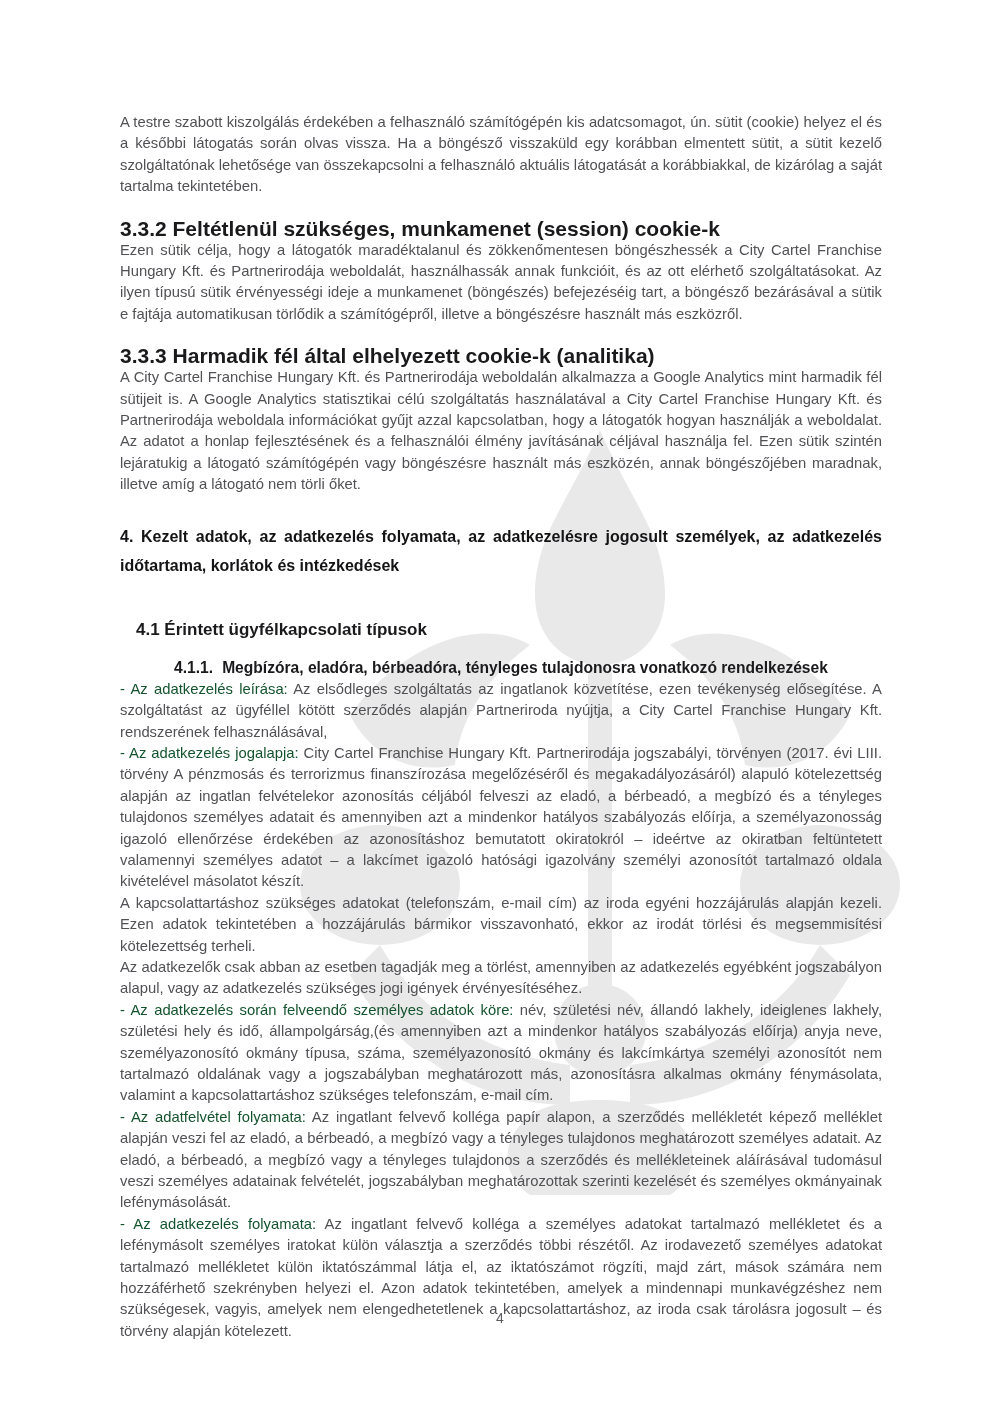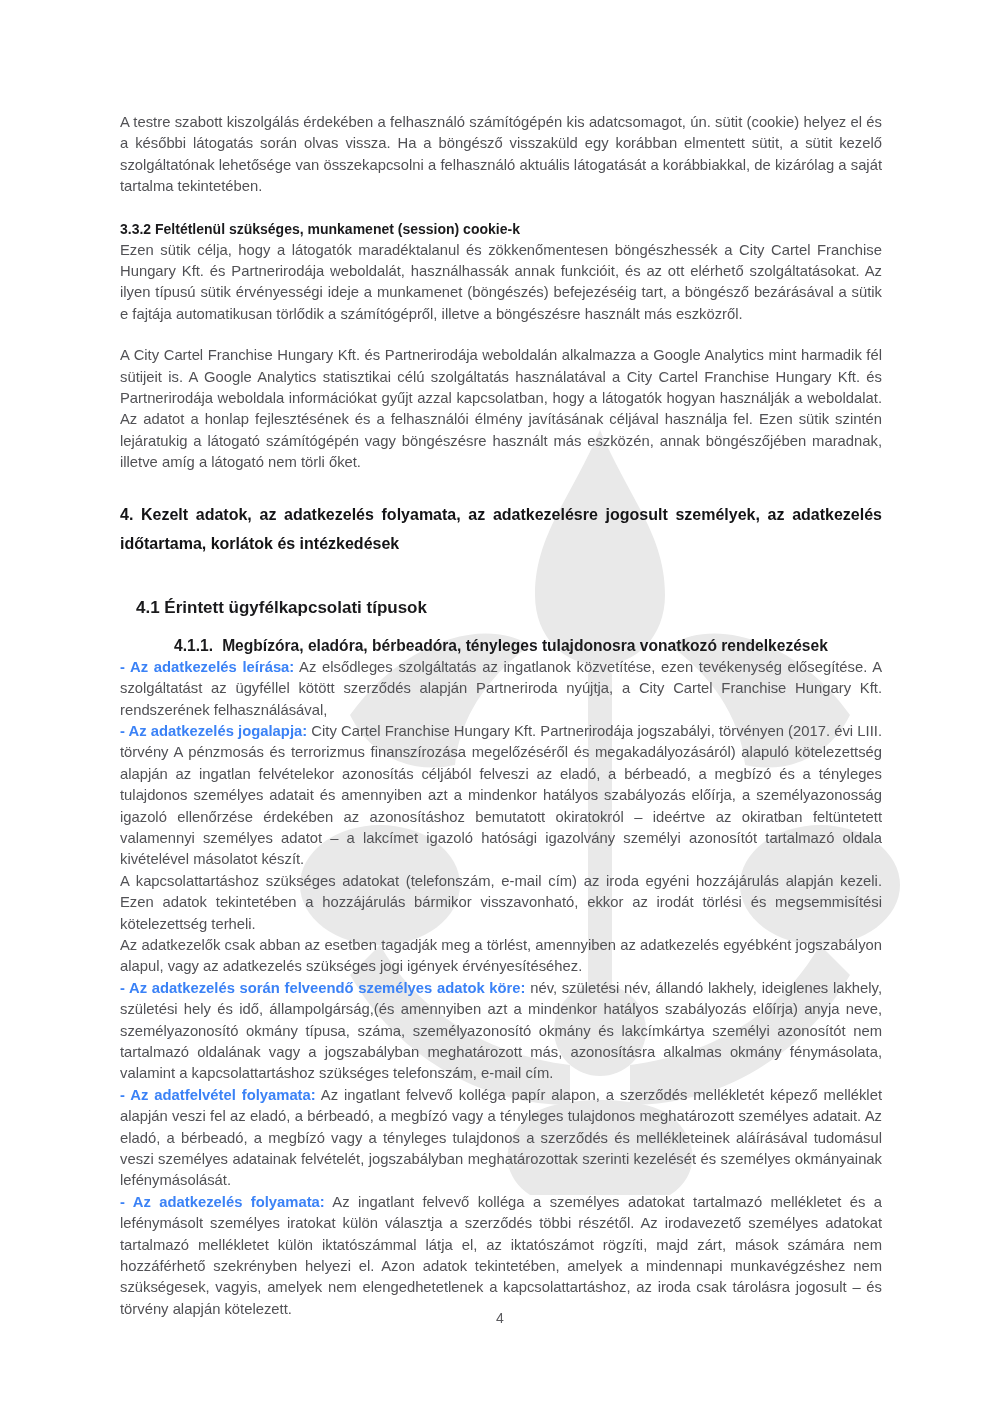--- a/index.html
+++ b/index.html
@@ -37,21 +37,21 @@
     font-size: 14.8px;
     line-height: 21.4px;
     text-align: justify;
   }
   p { margin: 0; }
   .spacer-sm { height: 20px; }
   .spacer-md { height: 26px; }
   .spacer-lg { height: 22px; }
   .h-sub {
     margin: 0;
-    font-size: 14px;
+    font-size: 21px;
     line-height: 22px;
     font-weight: bold;
     color: #1a1a1c;
     text-align: left;
   }
   .h-main {
     margin: 0;
     font-size: 16px;
     line-height: 29px;
     font-weight: bold;
@@ -69,22 +69,22 @@
   .h-411 {
     margin: 0;
     font-size: 15.6px;
     line-height: 22px;
     font-weight: bold;
     color: #1a1a1c;
     text-align: center;
   }
   .h-411 .num { margin-right: 9px; }
   .para strong {
-    color: #3b82f6;
-    font-weight: bold;
+    color: #14532d;
+    font-weight: normal;
   }
   .footer {
     position: absolute;
     left: 0;
     top: 1310px;
     width: 1000px;
     text-align: center;
     z-index: 1;
     color: #5a5a5e;
     font-size: 14px;
@@ -119,20 +119,21 @@
 
     <p class="para">A testre szabott kiszolgálás érdekében a felhasználó számítógépén kis adatcsomagot, ún. sütit (cookie) helyez el és a későbbi látogatás során olvas vissza. Ha a böngésző visszaküld egy korábban elmentett sütit, a sütit kezelő szolgáltatónak lehetősége van összekapcsolni a felhasználó aktuális látogatását a korábbiakkal, de kizárólag a saját tartalma tekintetében.</p>
 
     <div class="spacer-sm"></div>
 
     <h3 class="h-sub">3.3.2 Feltétlenül szükséges, munkamenet (session) cookie-k</h3>
     <p class="para">Ezen sütik célja, hogy a látogatók maradéktalanul és zökkenőmentesen böngészhessék a City Cartel Franchise Hungary Kft. és Partnerirodája weboldalát, használhassák annak funkcióit, és az ott elérhető szolgáltatásokat. Az ilyen típusú sütik érvényességi ideje a munkamenet (böngészés) befejezéséig tart, a böngésző bezárásával a sütik e fajtája automatikusan törlődik a számítógépről, illetve a böngészésre használt más eszközről.</p>
 
     <div class="spacer-sm"></div>
 
+    <h3 class="h-sub">3.3.3 Harmadik fél által elhelyezett cookie-k (analitika)</h3>
     <p class="para">A City Cartel Franchise Hungary Kft. és Partnerirodája weboldalán alkalmazza a Google Analytics mint harmadik fél sütijeit is. A Google Analytics statisztikai célú szolgáltatás használatával a City Cartel Franchise Hungary Kft. és Partnerirodája weboldala információkat gyűjt azzal kapcsolatban, hogy a látogatók hogyan használják a weboldalat. Az adatot a honlap fejlesztésének és a felhasználói élmény javításának céljával használja fel. Ezen sütik szintén lejáratukig a látogató számítógépén vagy böngészésre használt más eszközén, annak böngészőjében maradnak, illetve amíg a látogató nem törli őket.</p>
 
     <div class="spacer-md"></div>
 
     <h1 class="h-main">4. Kezelt adatok, az adatkezelés folyamata, az adatkezelésre jogosult személyek, az adatkezelés időtartama, korlátok és intézkedések</h1>
 
     <div class="spacer-lg"></div>
 
     <h2 class="h-41">4.1 Érintett ügyfélkapcsolati típusok</h2>
     <h3 class="h-411"><span class="num">4.1.1.</span><span>Megbízóra, eladóra, bérbeadóra, tényleges tulajdonosra vonatkozó rendelkezések</span></h3>

